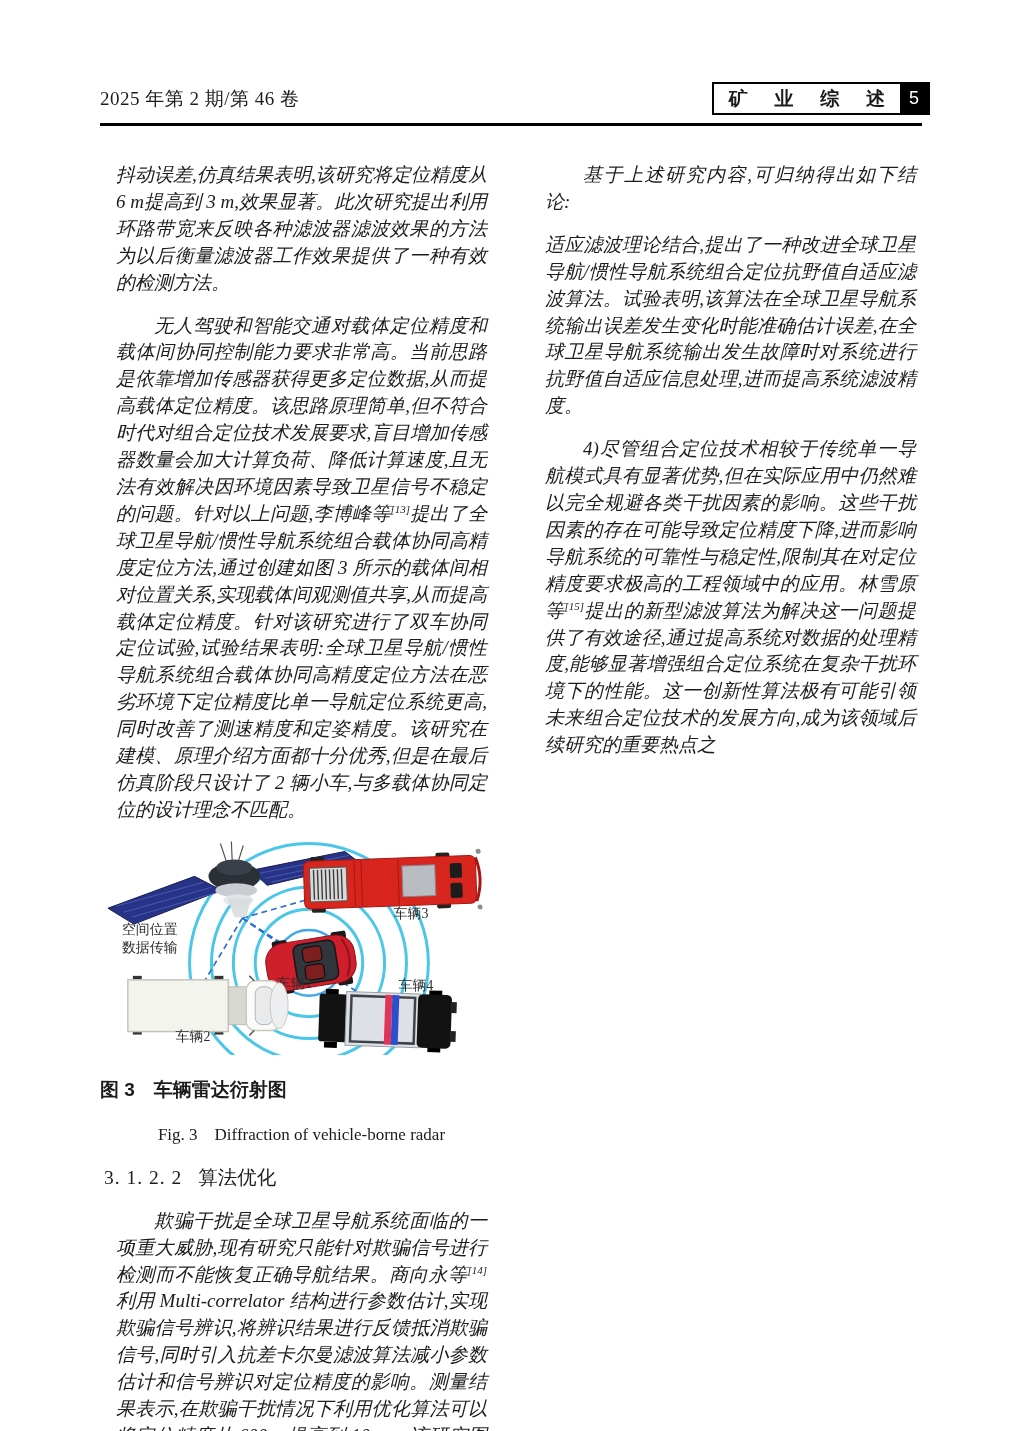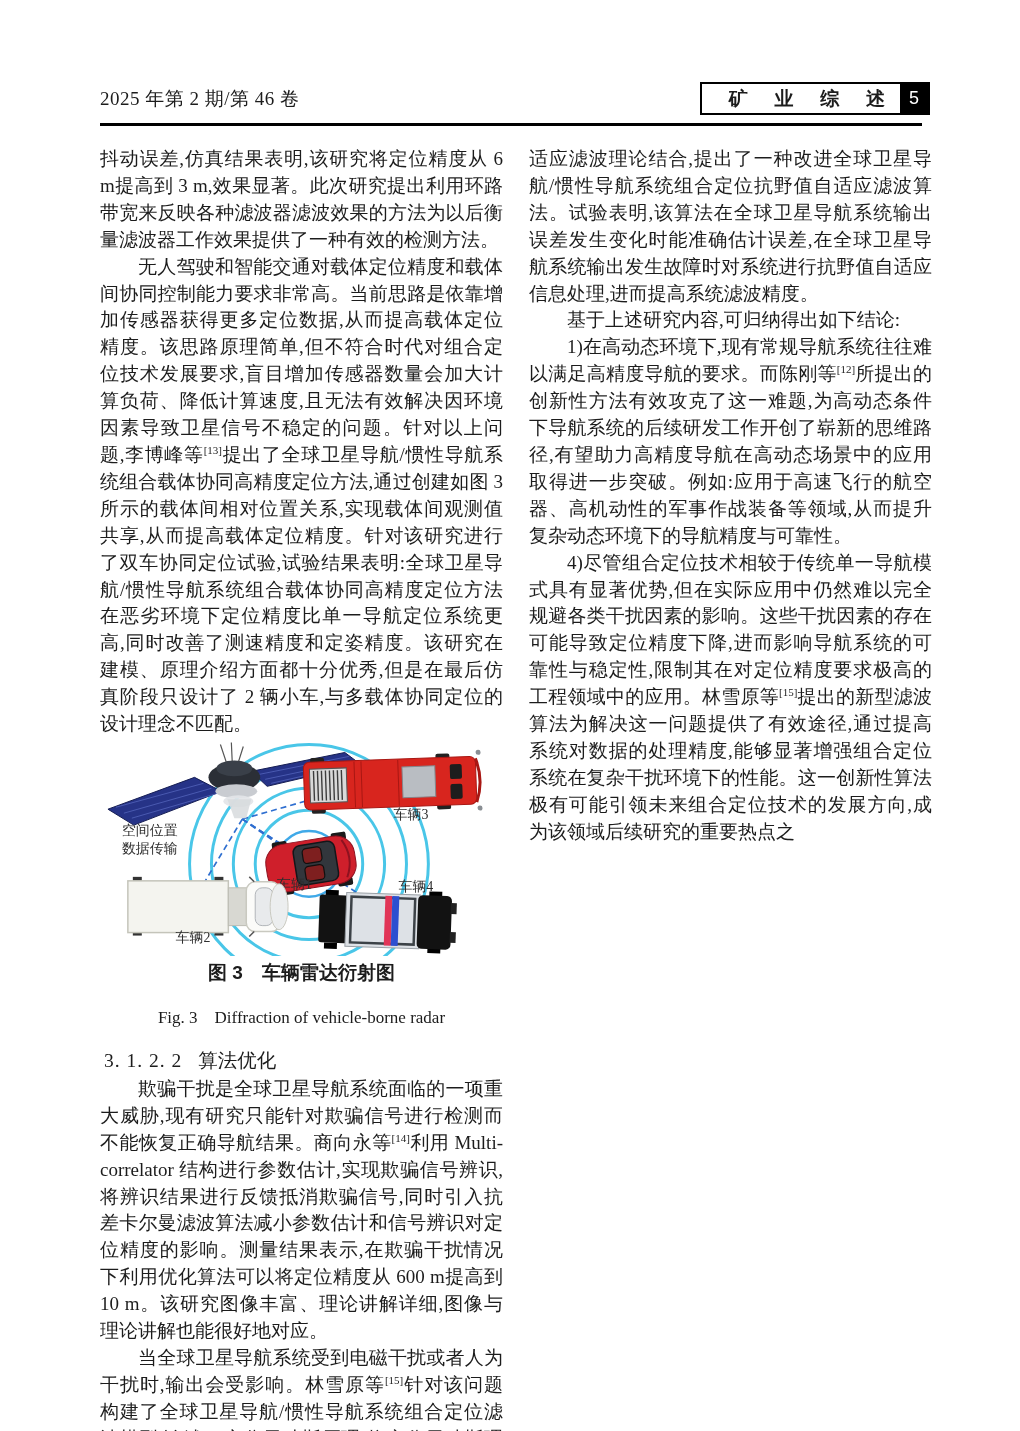--- a/index.html
+++ b/index.html
@@ -8,47 +8,47 @@
     background:#ffffff; overflow:hidden; color:#1c1c1c;
     font-family:"Liberation Serif","DejaVu Serif",serif;
   }
   
   .header-row {
     position:absolute; top:82px; left:100px; width:830px;
     display:flex; justify-content:space-between; align-items:center;
   }
   .issue-info { font-size:19px; letter-spacing:0.5px; }
   .journal-box {
-    display:flex; align-items:center; border:2px solid #000; background:#fff; height:29px;padding-left:12px;
+    display:flex; align-items:center; border:2px solid #000; background:#fff; height:29px;
   }
   .journal-name {
     font-size:19px; font-weight:bold; letter-spacing:11px;
     padding:0 4px 0 15px; line-height:29px;
   }
   .page-num {
     background:#000; color:#fff; width:28px; text-align:center;
     font-size:18px; line-height:29px; font-family:"Liberation Sans","DejaVu Sans",sans-serif;
   }
   .rule { position:absolute; top:123px; left:100px; width:822px; height:3px; background:#000; }
 
   
   .columns {
     position:absolute; top:146px; left:100px; width:832px;
     display:flex; gap:26px;
   }
   .col { width:403px; font-size:19px; line-height:26.9px; text-align:justify; }
-  p.para { margin:0; text-indent:2em; }
+  p.para { margin:16px; text-indent:2em;font-style:italic; }
   p.para.noindent { text-indent:0; }
   sup { font-size:11px; line-height:0; vertical-align:super; }
 
   
   .figure { margin:3px 0 4px; }
   .fig-canvas { display:block; width:403px; height:215px; }
   .fig-cap-zh {
-    text-align:center; font-weight:bold; font-size:19px; line-height:27px; margin-top:3px;
+    text-align:left; font-weight:bold; font-size:19px; line-height:27px; margin-top:21px;
     font-family:"Liberation Sans","DejaVu Sans",sans-serif; text-indent:0;
   }
   .fig-cap-en { text-align:center; font-size:17px; line-height:25px; text-indent:0; }
 
   
   .section-heading { font-size:19.5px; line-height:28px; margin:1px 4px 1px; text-indent:0; }
   .section-heading .num { letter-spacing:1px; margin-right:16px; }
 
   .svg-label { font-size:14px; fill:#2e2e2e; font-family:"Liberation Serif","DejaVu Serif",serif; }
 </style>
@@ -171,20 +171,19 @@
         <p class="fig-cap-en">Fig. 3　Diffraction of vehicle-borne radar</p>
       </div>
 
       <p class="section-heading"><span class="num">3. 1. 2. 2</span><span>算法优化</span></p>
 
       <p class="para">欺骗干扰是全球卫星导航系统面临的一项重大威胁,现有研究只能针对欺骗信号进行检测而不能恢复正确导航结果。商向永等<sup>[14]</sup>利用 Multi-correlator 结构进行参数估计,实现欺骗信号辨识,将辨识结果进行反馈抵消欺骗信号,同时引入抗差卡尔曼滤波算法减小参数估计和信号辨识对定位精度的影响。测量结果表示,在欺骗干扰情况下利用优化算法可以将定位精度从 600 m提高到 10 m。该研究图像丰富、理论讲解详细,图像与理论讲解也能很好地对应。</p>
       <p class="para">当全球卫星导航系统受到电磁干扰或者人为干扰时,输出会受影响。林雪原等<sup>[15]</sup>针对该问题构建了全球卫星导航/惯性导航系统组合定位滤波模型,论述了变分贝叶斯原理,将变分贝叶斯理论与抗野值自</p>
     </div>
 
     <div class="col">
+      <p class="para">基于上述研究内容,可归纳得出如下结论:</p>
       <p class="para noindent">适应滤波理论结合,提出了一种改进全球卫星导航/惯性导航系统组合定位抗野值自适应滤波算法。试验表明,该算法在全球卫星导航系统输出误差发生变化时能准确估计误差,在全球卫星导航系统输出发生故障时对系统进行抗野值自适应信息处理,进而提高系统滤波精度。</p>
-      <p class="para">基于上述研究内容,可归纳得出如下结论:</p>
-      <p class="para">1)在高动态环境下,现有常规导航系统往往难以满足高精度导航的要求。而陈刚等<sup>[12]</sup>所提出的创新性方法有效攻克了这一难题,为高动态条件下导航系统的后续研发工作开创了崭新的思维路径,有望助力高精度导航在高动态场景中的应用取得进一步突破。例如:应用于高速飞行的航空器、高机动性的军事作战装备等领域,从而提升复杂动态环境下的导航精度与可靠性。</p>
       <p class="para">4)尽管组合定位技术相较于传统单一导航模式具有显著优势,但在实际应用中仍然难以完全规避各类干扰因素的影响。这些干扰因素的存在可能导致定位精度下降,进而影响导航系统的可靠性与稳定性,限制其在对定位精度要求极高的工程领域中的应用。林雪原等<sup>[15]</sup>提出的新型滤波算法为解决这一问题提供了有效途径,通过提高系统对数据的处理精度,能够显著增强组合定位系统在复杂干扰环境下的性能。这一创新性算法极有可能引领未来组合定位技术的发展方向,成为该领域后续研究的重要热点之</p>
     </div>
 
   </div>
 </div>
 
 </body></html>

